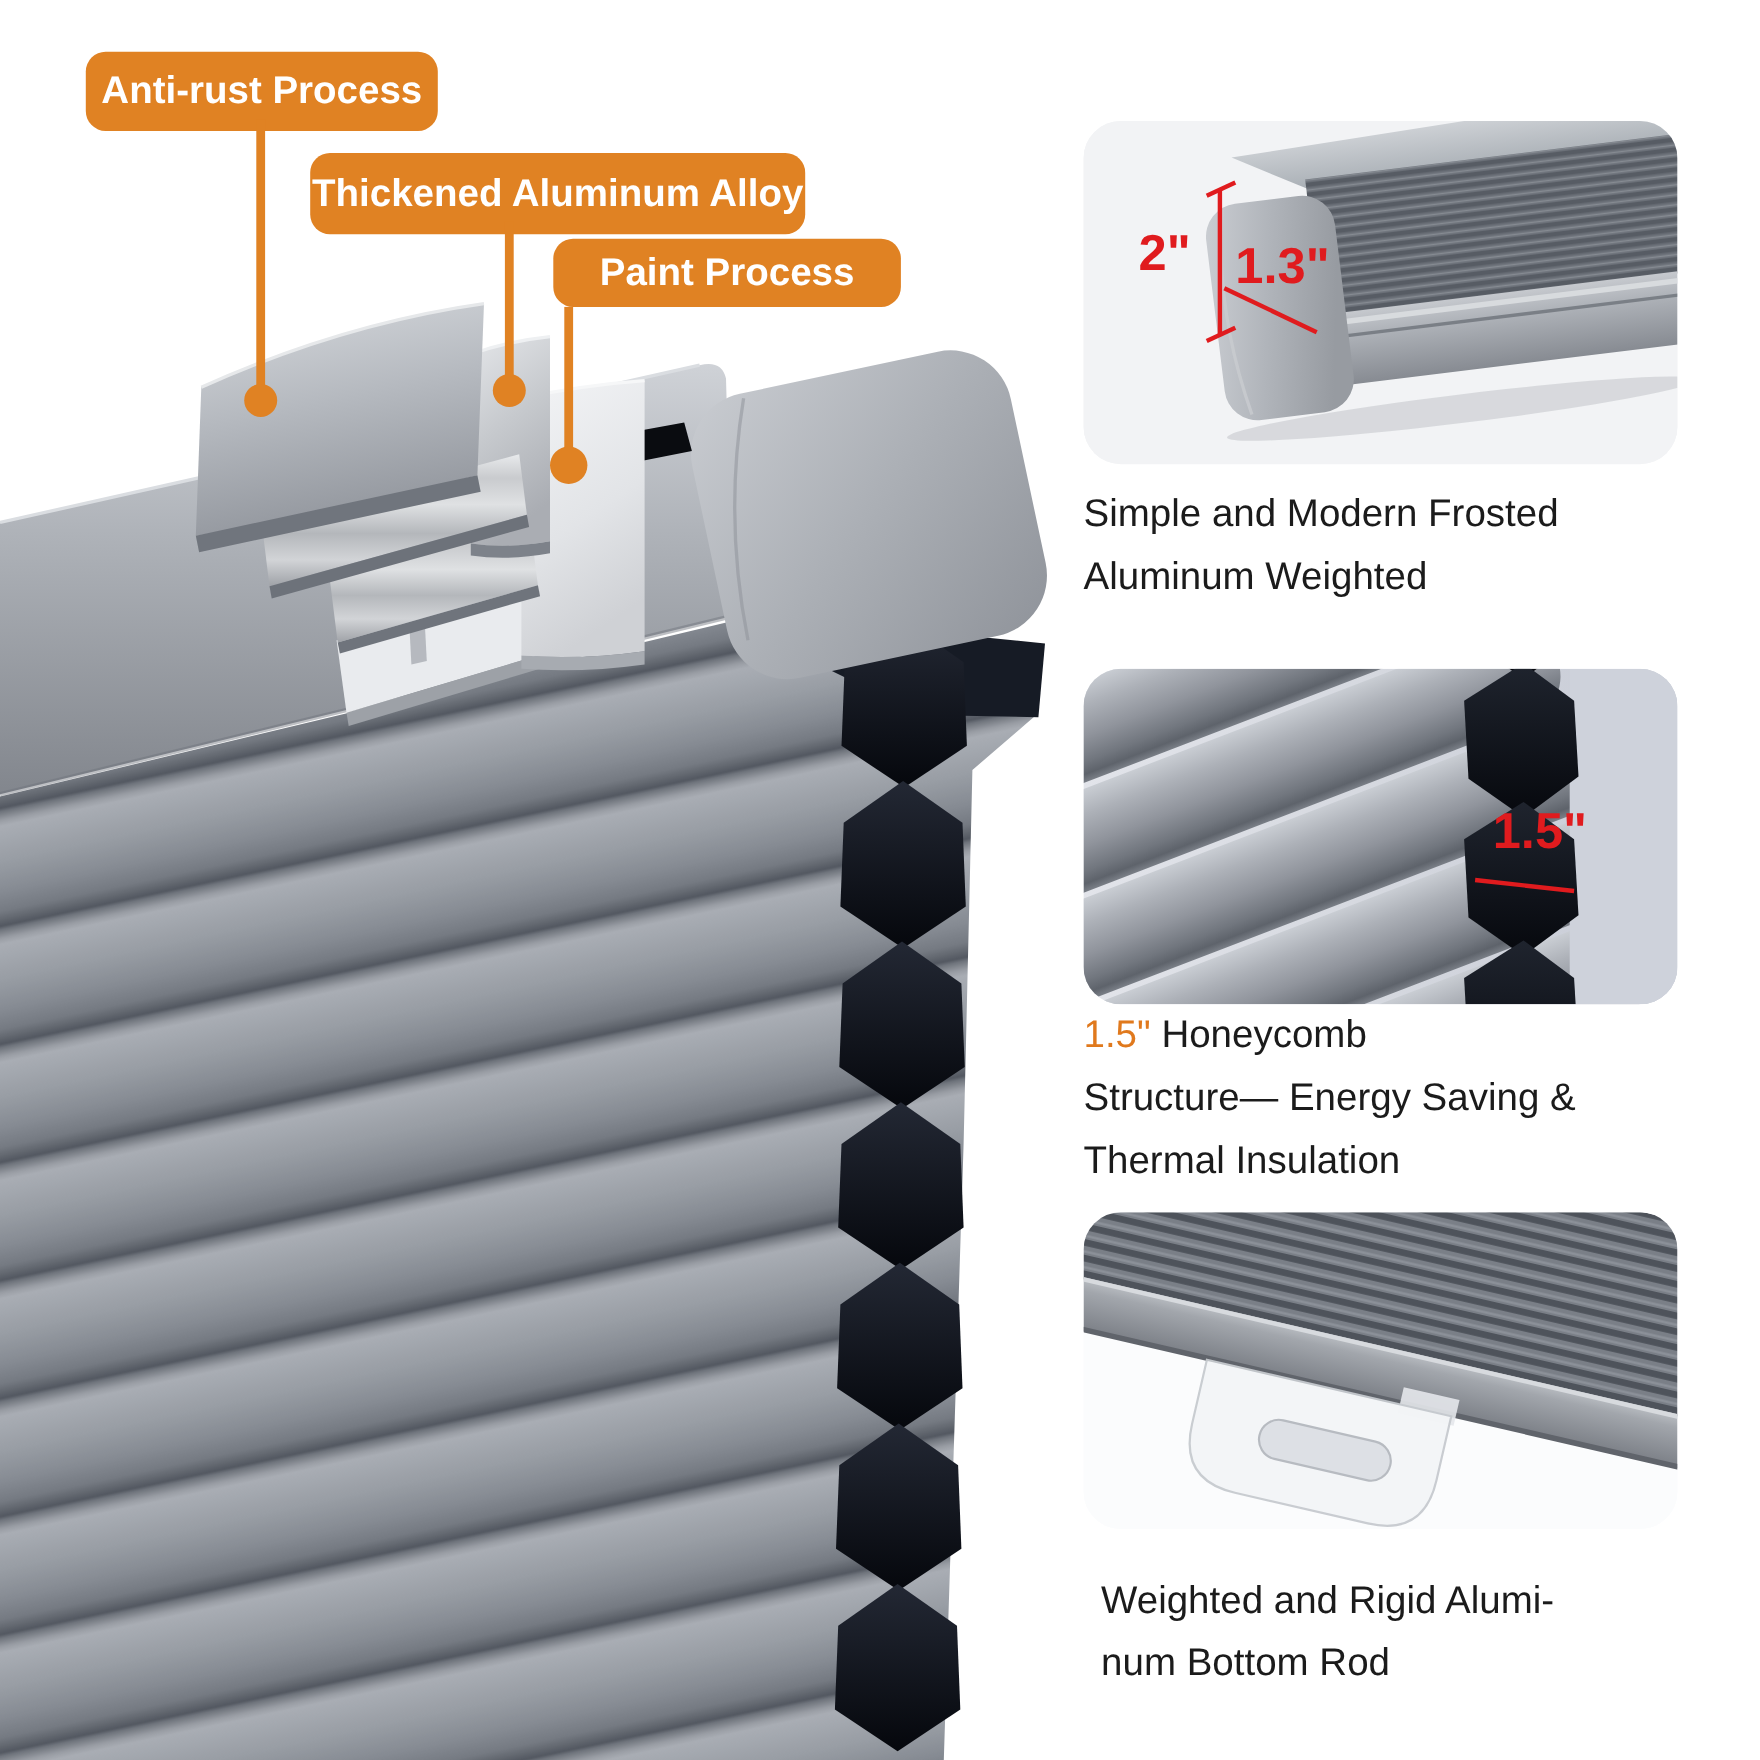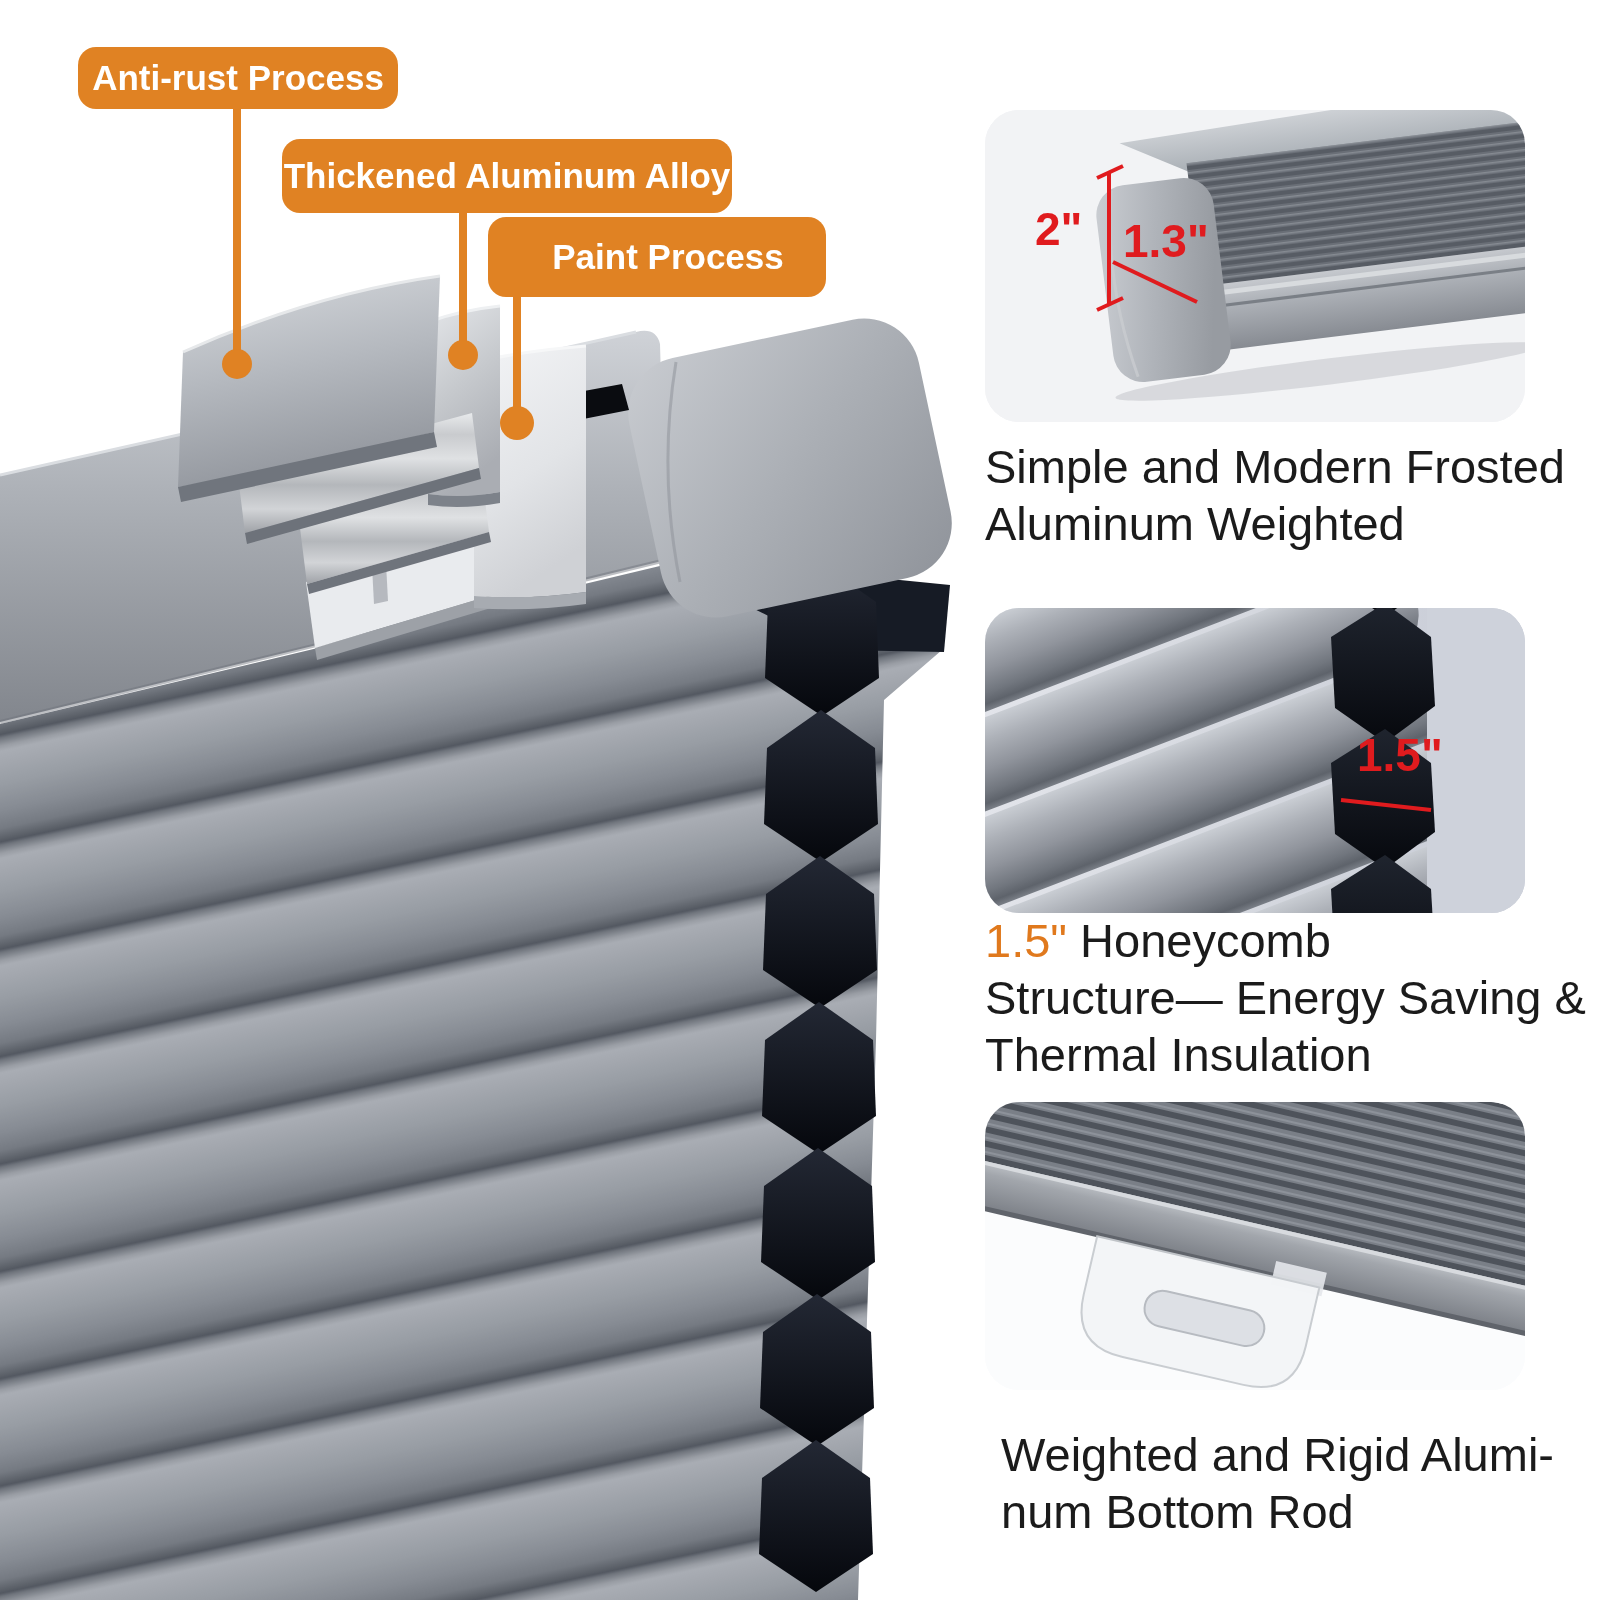--- a/index.html
+++ b/index.html
@@ -4,21 +4,21 @@
 <style>
   html,body{margin:0;padding:0;}
   body{width:1600px;height:1600px;background:#ffffff;font-family:"Liberation Sans",sans-serif;position:relative;overflow:hidden;}
   .canvas{position:absolute;left:0;top:0;width:1600px;height:1600px;}
   .badge{position:absolute;background:#e08223;color:#ffffff;font-weight:bold;font-size:35px;display:flex;align-items:center;justify-content:center;border-radius:18px;white-space:nowrap;}
   .connector{position:absolute;width:8px;background:#e08223;}
   .dot{position:absolute;width:30px;height:30px;border-radius:50%;background:#e08223;}
   .dot.big{width:34px;height:34px;}
   .card{position:absolute;border-radius:34px;overflow:hidden;background:#f2f3f5;}
   .card svg{display:block;}
-  .caption{position:absolute;color:#1b1b1b;font-size:47px;line-height:57px;white-space:nowrap;}
+  .caption{position:absolute;color:#1b1b1b;font-size:35px;line-height:57px;white-space:nowrap;}
   .measure{position:absolute;color:#e01b1e;font-weight:bold;font-size:46px;line-height:1;white-space:nowrap;}
   .hl{color:#e0791d;}
 </style>
 </head>
 <body>
 
 <div class="canvas">
 
   <svg viewBox="0 0 960 1600" style="position:absolute;left:0;top:0;width:960px;height:1600px" xmlns="http://www.w3.org/2000/svg">
     <defs>
@@ -112,23 +112,23 @@
       <path d="M428,322 Q462,310 500,306" stroke="#eef0f2" stroke-width="3" fill="none"></path>
 
       <path d="M238,476 L472,413 L479,468 L245,533 Z" fill="url(#g-brush)"></path>
       <path d="M245,533 L479,468 L481,479 L247,544 Z" fill="#6d727a"></path>
       <path d="M183,352 Q312,294 440,276 L434,432 Q310,464 178,487 Z" fill="url(#g-face1)"></path>
       <path d="M178,487 L434,432 L437,447 L181,502 Z" fill="#70757d"></path>
       <path d="M183,352 Q312,294 440,276" stroke="#e6e8ea" stroke-width="3" fill="none"></path>
     </g>
   </svg>
 
-  <div class="badge" style="left:78px;top:47px;width:320px;height:62px;">Anti-rust Process</div>
+  <div class="badge" style="left:78px;top:47px;width:320px;height:72px;">Anti-rust Process</div>
   <div class="badge" style="left:282px;top:139px;width:450px;height:74px;">Thickened Aluminum Alloy</div>
-  <div class="badge" style="left:488px;top:217px;width:316px;height:80px;padding-left:22px;">Paint Process</div>
+  <div class="badge" style="left:503px;top:217px;width:316px;height:62px;">Paint Process</div>
 
   <div class="connector" style="left:233px;top:109px;height:255px;"></div>
   <div class="connector" style="left:459px;top:201px;height:154px;"></div>
   <div class="connector" style="left:513px;top:279px;height:144px;"></div>
   <div class="dot" style="left:222px;top:349px;"></div>
   <div class="dot" style="left:448px;top:340px;"></div>
   <div class="dot big" style="left:500px;top:406px;"></div>
 
   <div class="card" style="left:985px;top:110px;width:540px;height:312px;">
     <svg viewBox="0 0 540 312" width="540" height="312" xmlns="http://www.w3.org/2000/svg">

